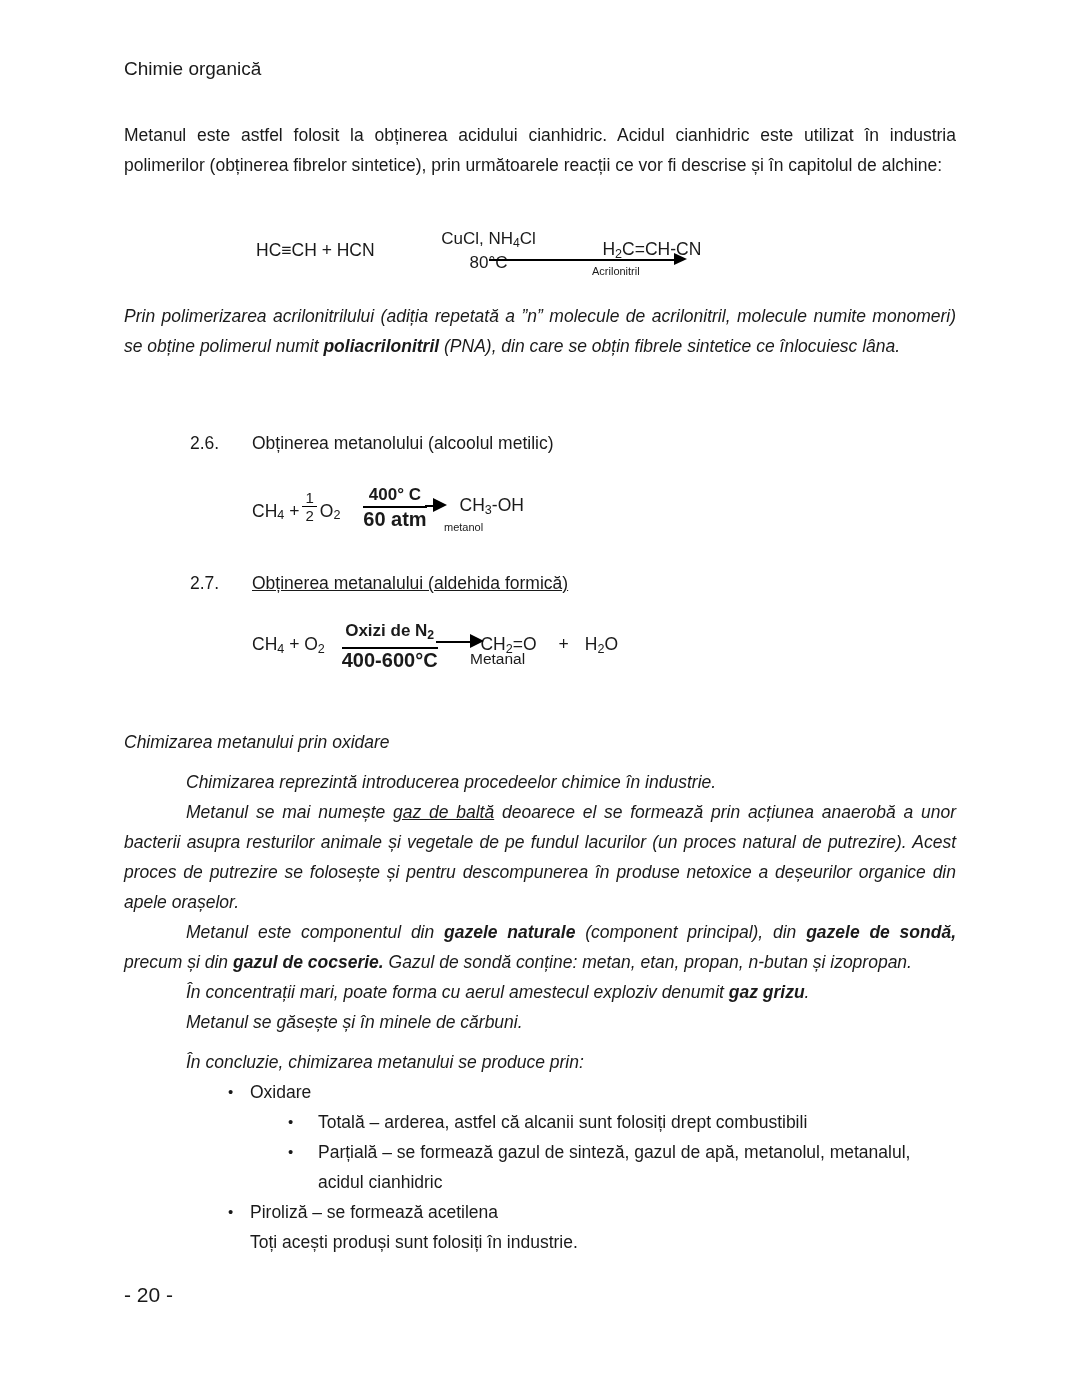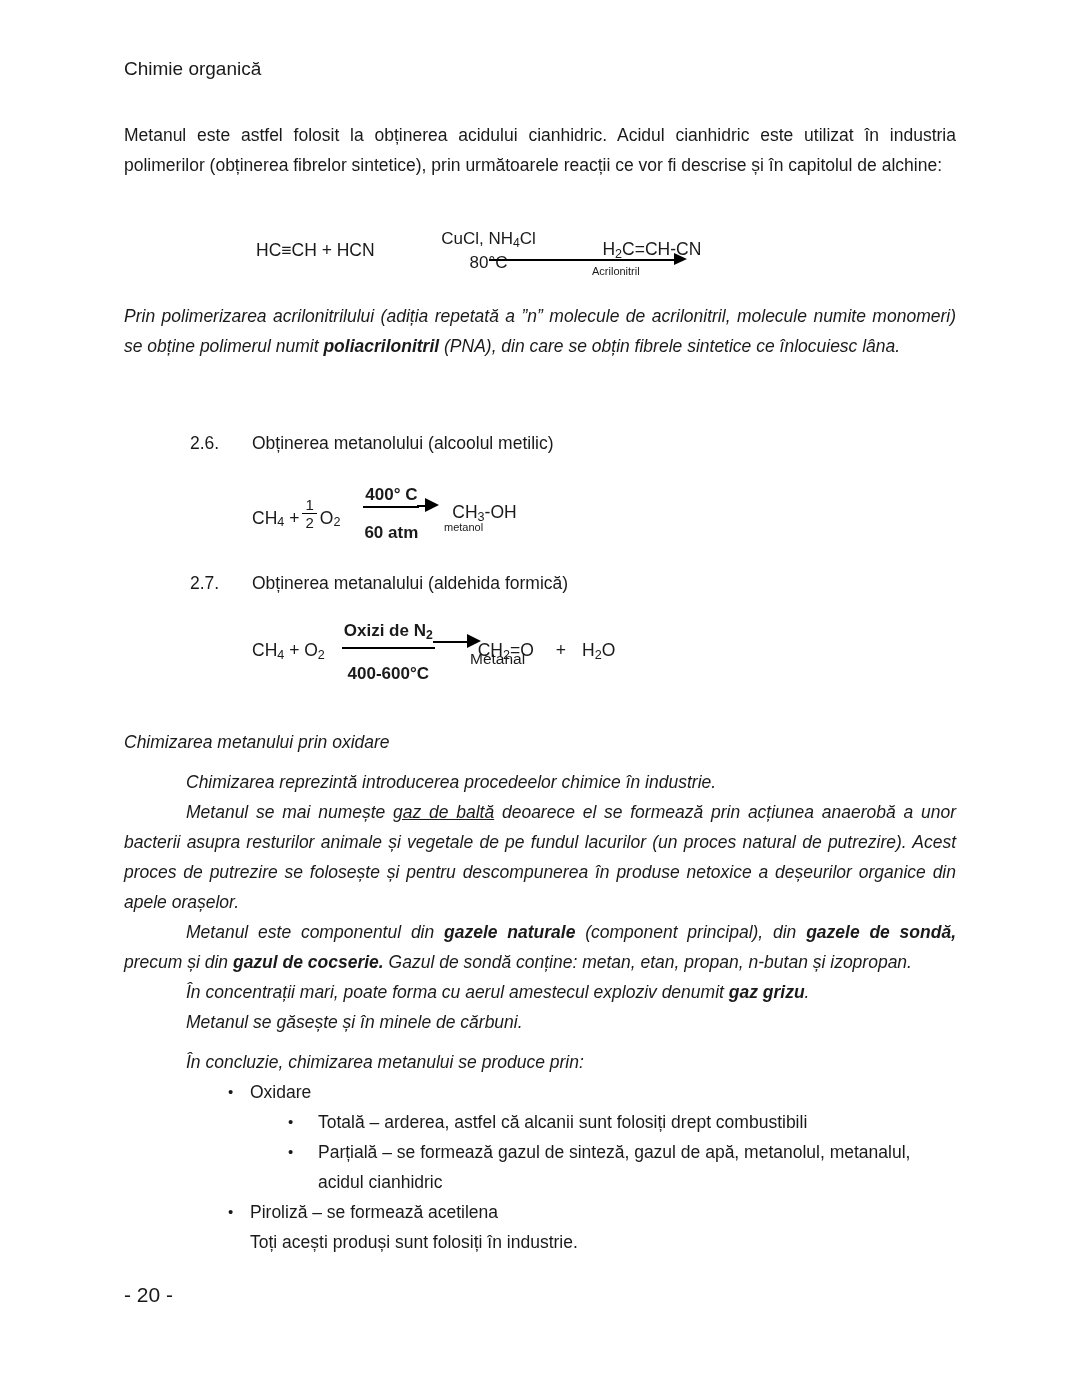--- a/index.html
+++ b/index.html
@@ -119,23 +119,23 @@
     display: block;
     font-weight: bold;
     font-size: 17px;
     line-height: 21px;
     padding: 0 2px 1px 2px;
     border-bottom: 2.4px solid #000;
   }
   .frac-arrow .below {
     display: block;
     font-weight: bold;
-    font-size: 17px;
+    font-size: 20px;
     line-height: 21px;
-    padding-top: 14px;
+    padding-top: 1px;
   }
   .frac-arrow .tip {
     position: absolute;
     width: 0; height: 0;
     border-top: 7px solid transparent;
     border-bottom: 7px solid transparent;
     border-left: 14px solid #000;
   }
   .frac-arrow .ext {
     position: absolute;
@@ -236,21 +236,21 @@
     <span class="frac-arrow" style="margin:0 14px 0 18px;">
       <span class="above">400° C</span>
       <span class="below">60 atm</span>
       <span class="ext" style="right:-8px; top:20.5px; width:10px;"></span>
       <span class="tip" style="right:-20px; top:14px;"></span>
     </span>
     <span class="rhs" style="margin-left:14px;"><span>CH</span><sub>3</sub><span>-OH</span></span>
   </div>
   <div class="sublabel" style="left:444px; top:521px;">metanol</div>
 
-  <div class="num-head" style="left:190px; top:569px;">
+  <div class="num-head" style="left:190px; top:569px;text-decoration:underline;">
     <span class="num">2.7.</span><span>Obținerea metanalului (aldehida formică)</span>
   </div>
 
   <div class="eq" style="left:252px; top:620px;">
     <span class="lhs"><span>CH</span><sub>4</sub><span> + O</span><sub>2</sub></span>
     <span class="frac-arrow" style="margin:0 38px 0 12px;">
       <span class="above"><span>Oxizi de N</span><sub>2</sub></span>
       <span class="below">400-600°C</span>
       <span class="ext" style="right:-34px; top:20.5px; width:36px;"></span>
       <span class="tip" style="right:-46px; top:14px;"></span>

